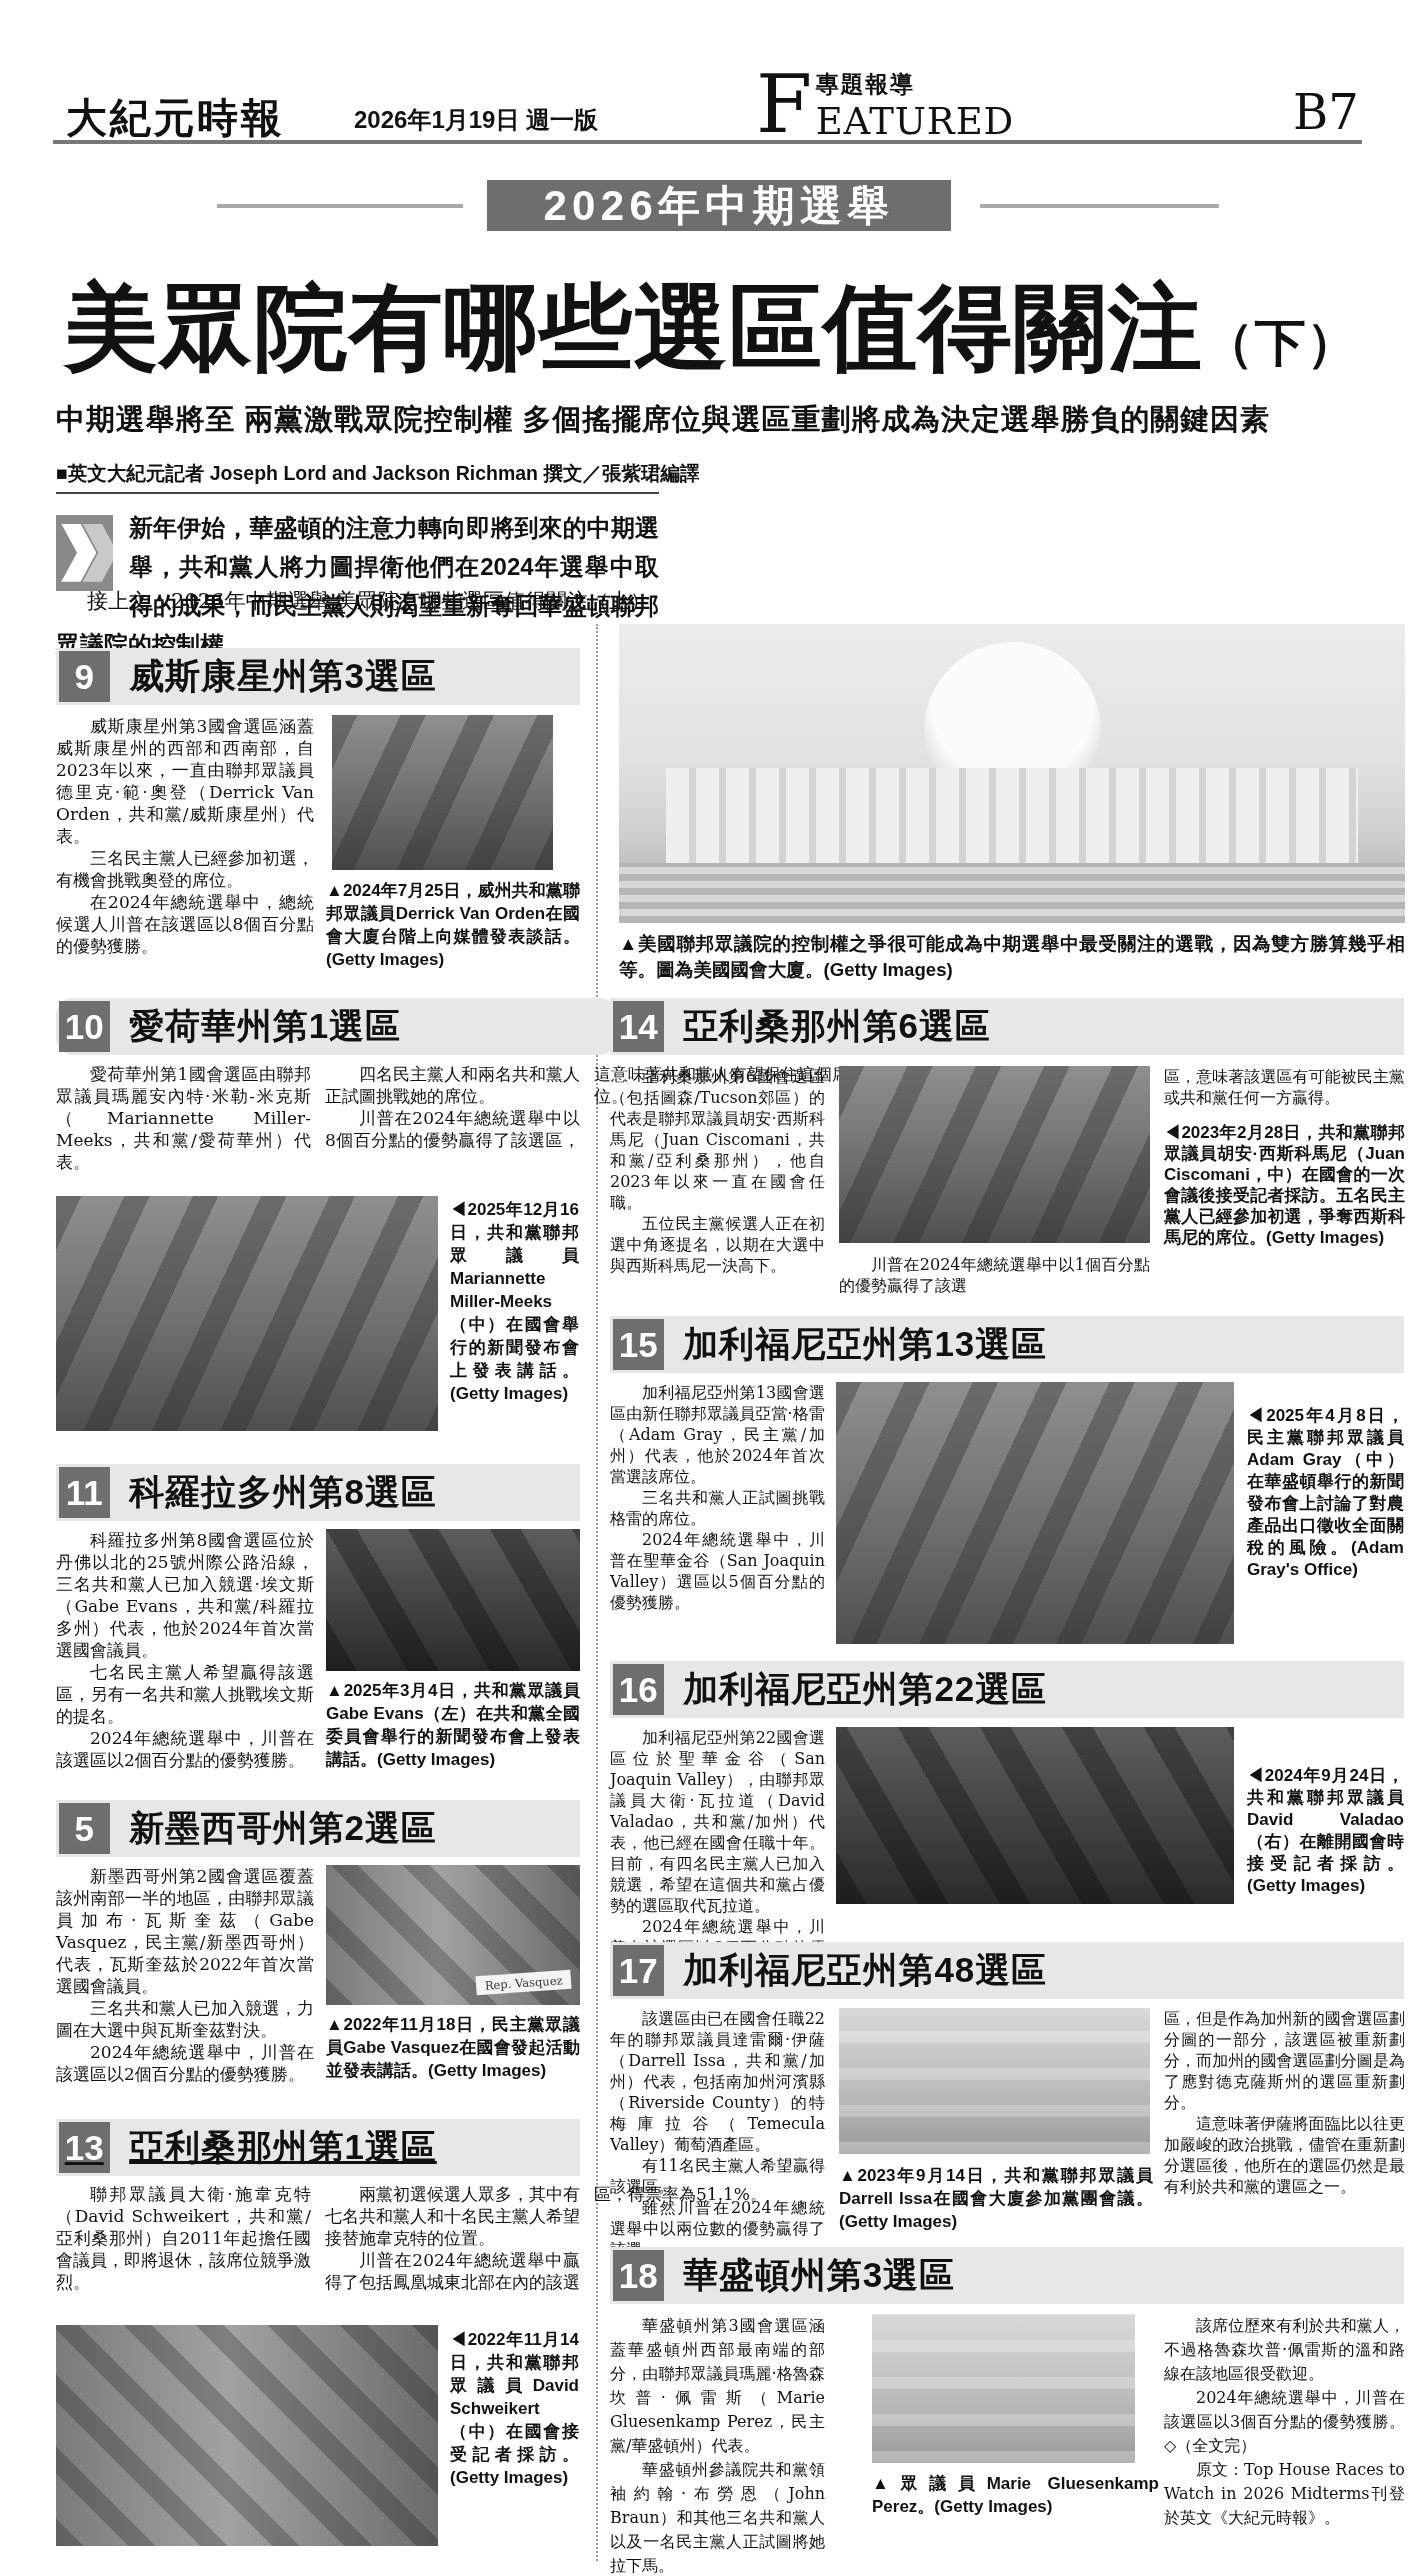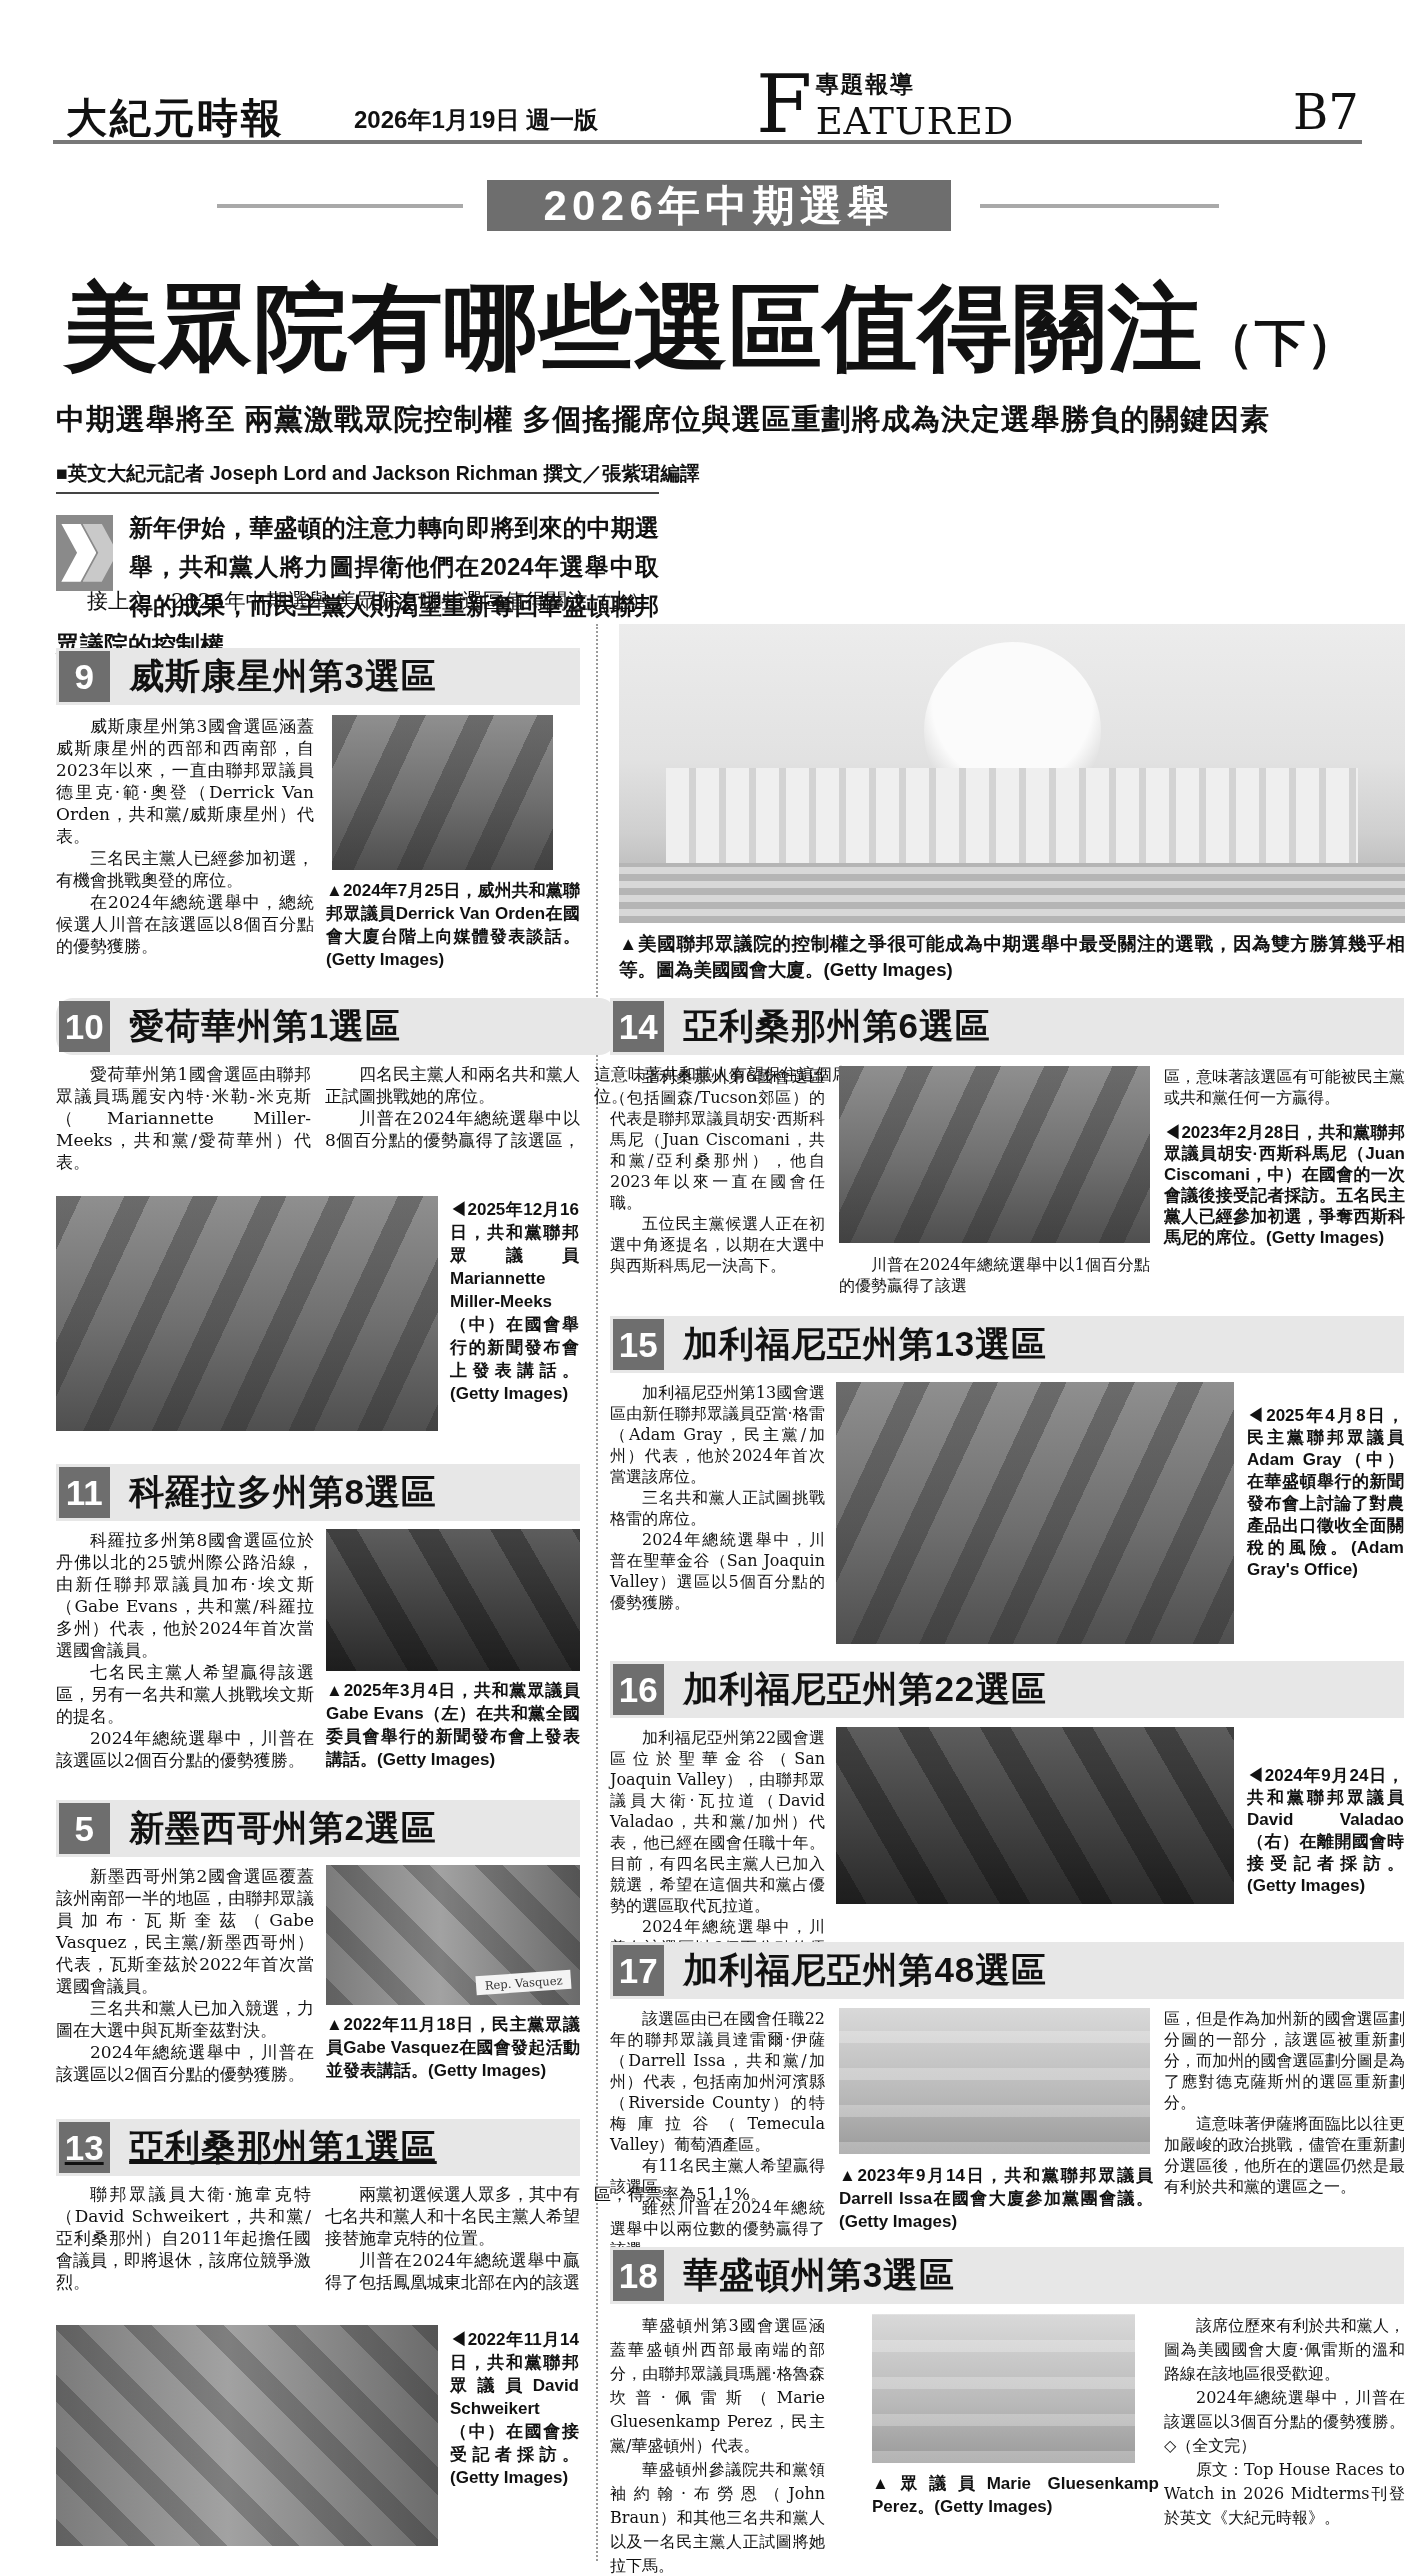--- a/index.html
+++ b/index.html
@@ -132,21 +132,21 @@
   <p>川普在2024年總統選舉中以8個百分點的優勢贏得了該選區，這意味著共和黨人有望保住這個席位。</p>
 </div>
 <div class="abs ph ph-press" style="left:56px;top:1196px;width:382px;height:235px;"></div>
 <div class="abs cap" style="left:450px;top:1198px;width:129px;">◀2025年12月16日，共和黨聯邦眾議員Mariannette Miller-Meeks（中）在國會舉行的新聞發布會上發表講話。(Getty Images)</div>
 
 <div class="abs sechead" style="left:56px;top:1464px;width:524px;">
   <span class="secnum">11</span>
   <span class="sectitle">科羅拉多州第8選區</span>
 </div>
 <div class="abs body" style="left:56px;top:1529px;width:258px;height:221px;">
-  <p>科羅拉多州第8國會選區位於丹佛以北的25號州際公路沿線，由新任聯邦眾議員加布·埃文斯（Gabe Evans，共和黨/科羅拉多州）代表，他於2024年首次當選國會議員。</p>
+  <p>科羅拉多州第8國會選區位於丹佛以北的25號州際公路沿線，三名共和黨人已加入競選·埃文斯（Gabe Evans，共和黨/科羅拉多州）代表，他於2024年首次當選國會議員。</p>
   <p>七名民主黨人希望贏得該選區，另有一名共和黨人挑戰埃文斯的提名。</p>
   <p>2024年總統選舉中，川普在該選區以2個百分點的優勢獲勝。</p>
 </div>
 <div class="abs ph ph-dark" style="left:326px;top:1529px;width:254px;height:142px;"></div>
 <div class="abs cap" style="left:326px;top:1679px;width:254px;">▲2025年3月4日，共和黨眾議員Gabe Evans（左）在共和黨全國委員會舉行的新聞發布會上發表講話。(Getty Images)</div>
 
 <div class="abs sechead" style="left:56px;top:1800px;width:524px;">
   <span class="secnum">5</span>
   <span class="sectitle">新墨西哥州第2選區</span>
 </div>
@@ -232,17 +232,17 @@
   <span class="secnum">18</span>
   <span class="sectitle">華盛頓州第3選區</span>
 </div>
 <div class="abs body-sm" style="left:610px;top:2314px;width:215px;height:248px;line-height:24px;">
   <p>華盛頓州第3國會選區涵蓋華盛頓州西部最南端的部分，由聯邦眾議員瑪麗·格魯森坎普·佩雷斯（Marie Gluesenkamp Perez，民主黨/華盛頓州）代表。</p>
   <p>華盛頓州參議院共和黨領袖約翰·布勞恩（John Braun）和其他三名共和黨人以及一名民主黨人正試圖將她拉下馬。</p>
 </div>
 <div class="abs ph ph-light" style="left:872px;top:2314px;width:263px;height:149px;"></div>
 <div class="abs cap" style="left:872px;top:2472px;width:287px;">▲眾議員Marie Gluesenkamp Perez。(Getty Images)</div>
 <div class="abs body-sm" style="left:1164px;top:2314px;width:241px;line-height:24px;">
-  <p>該席位歷來有利於共和黨人，圖為美國國會大廈·佩雷斯的溫和路線在該地區很受歡迎。</p>
+  <p>該席位歷來有利於共和黨人，不過格魯森坎普·佩雷斯的溫和路線在該地區很受歡迎。</p>
   <p>2024年總統選舉中，川普在該選區以3個百分點的優勢獲勝。◇（全文完）</p>
   <p>原文：Top House Races to Watch in 2026 Midterms刊登於英文《大紀元時報》。</p>
 </div>
 
 
 </body></html>

